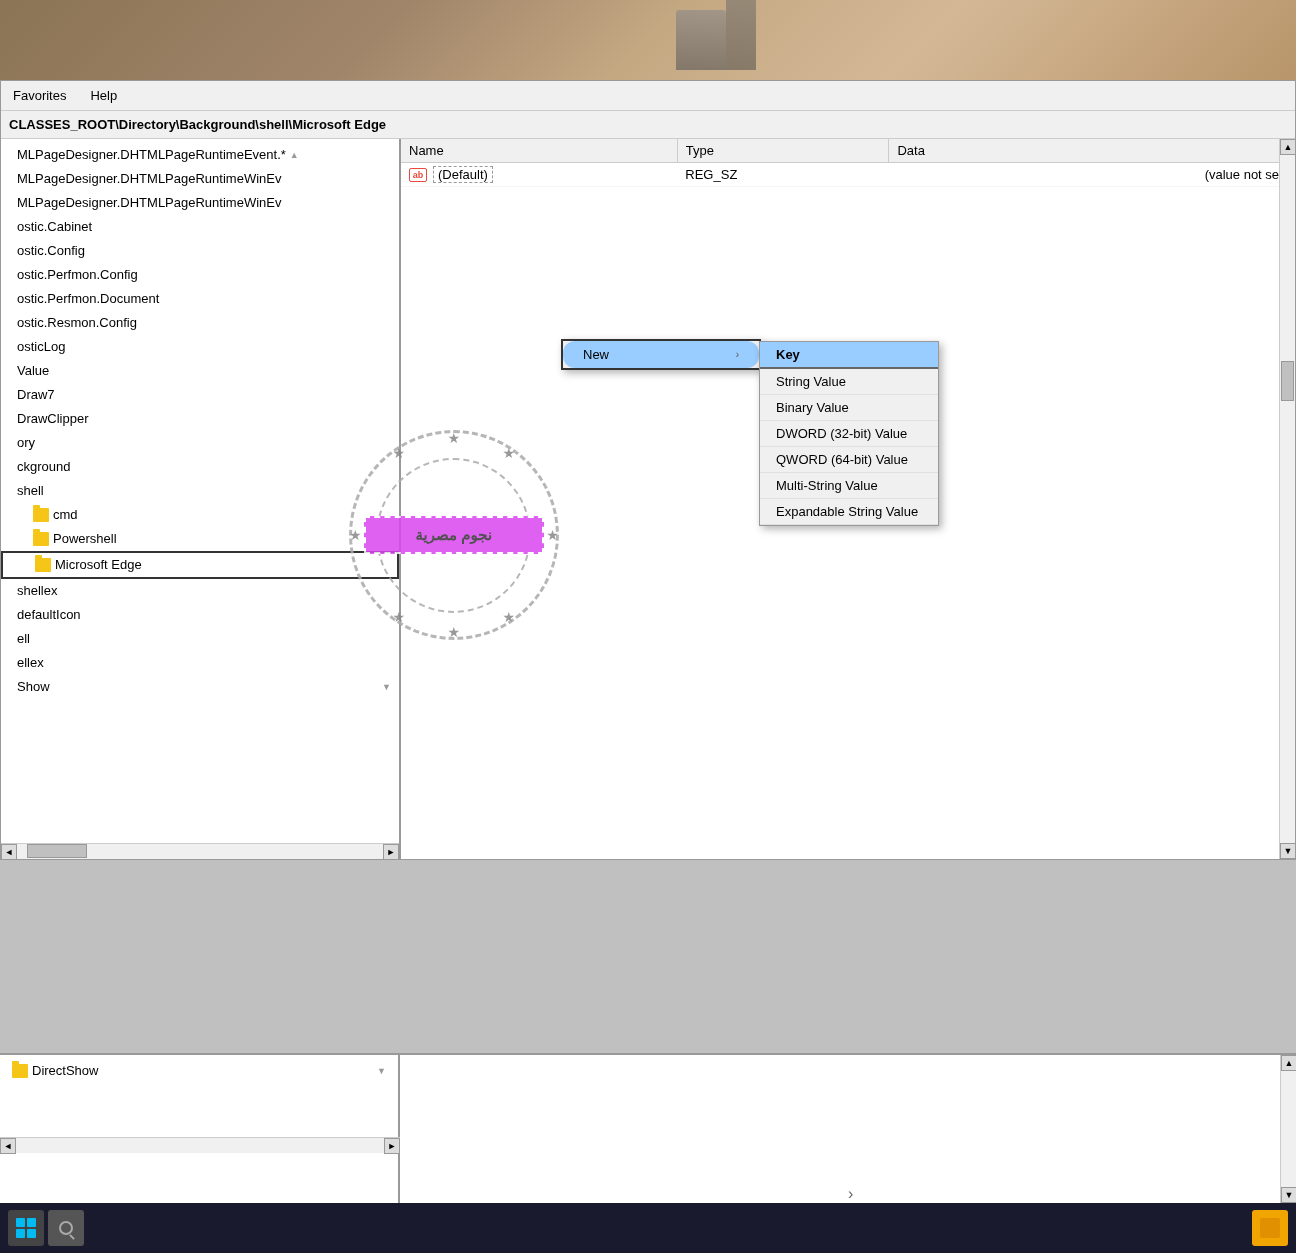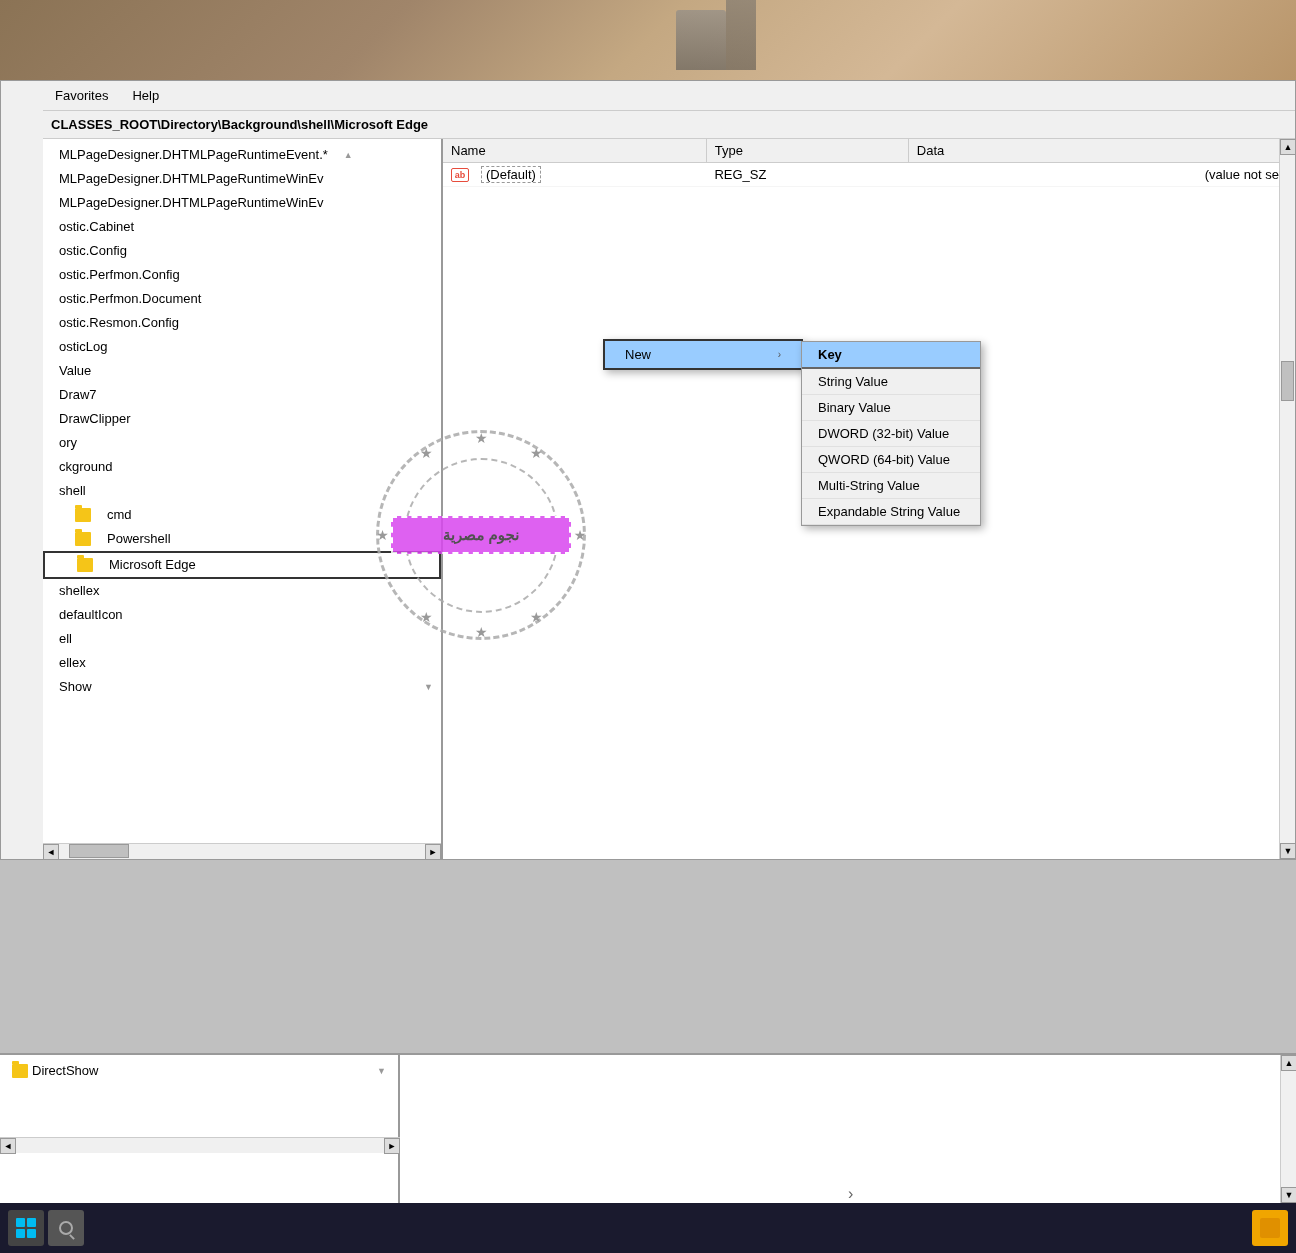--- a/index.html
+++ b/index.html
@@ -20,21 +20,20 @@
       background: linear-gradient(135deg, #8b7355 0%, #a0856a 30%, #c4a882 50%, #d4b896 70%, #b8956a 100%);
       position: relative;
     }
 
     
     .regedit-window {
       width: 100%;
       background: #f0f0f0;
       border: 1px solid #999;
       position: relative;
-      padding-left: 42px;
     }
 
     
     .menu-bar {
       background: #f0f0f0;
       padding: 4px 8px;
       display: flex;
       gap: 16px;
       border-bottom: 1px solid #ccc;
       height: 30px;
@@ -88,21 +87,21 @@
 
     .tree-item {
       padding: 2px 8px 2px 16px;
       cursor: pointer;
       white-space: nowrap;
       color: #000;
       font-size: 13px;
       line-height: 20px;
       display: flex;
       align-items: center;
-      gap: 16px;
+      gap: 4px;
     }
 
     .tree-item.highlighted {
       background: #ffff99;
       border: 2px solid #333;
     }
 
     .folder-icon {
       width: 16px;
       height: 14px;
@@ -161,21 +160,21 @@
     }
 
     .values-cell {
       padding: 2px 8px;
       font-size: 13px;
       flex: 1;
       white-space: nowrap;
       overflow: hidden;
     }
 
-    .values-cell:first-child { flex: 2; display: flex; align-items: center; gap: 12px; }
+    .values-cell:first-child { flex: 2; display: flex; align-items: center; gap: 6px; }
     .values-cell:nth-child(2) { flex: 1.5; }
     .values-cell:last-child { flex: 3; text-align: right; }
 
     .reg-ab-icon {
       width: 18px;
       height: 14px;
       background: #fff;
       border: 1px solid #e74c3c;
       border-radius: 2px;
       display: inline-flex;
@@ -216,20 +215,21 @@
     .context-menu-item {
       padding: 6px 20px;
       cursor: pointer;
       font-size: 13px;
       color: #000;
       white-space: nowrap;
       flex: 1;
       display: flex;
       align-items: center;
       justify-content: space-between;
+      border-radius: 12px;
     }
 
     .context-menu-item.highlighted {
       background: #99ccff;
     }
 
     .submenu {
       position: absolute;
       left: 100%;
       top: 0;

